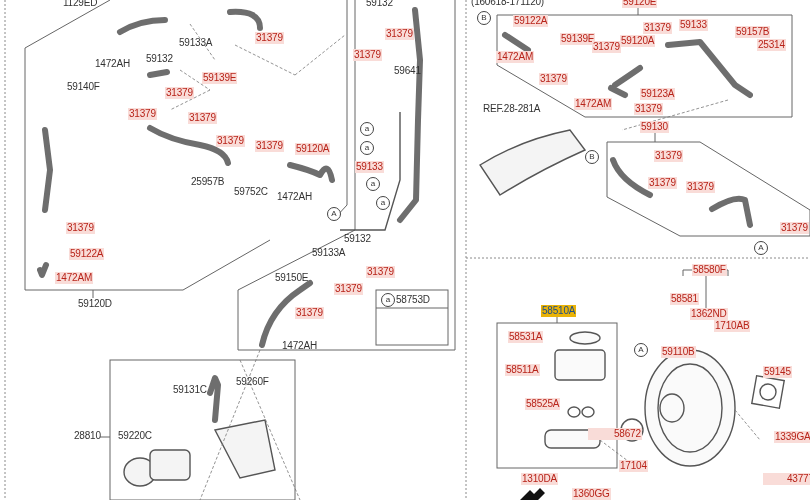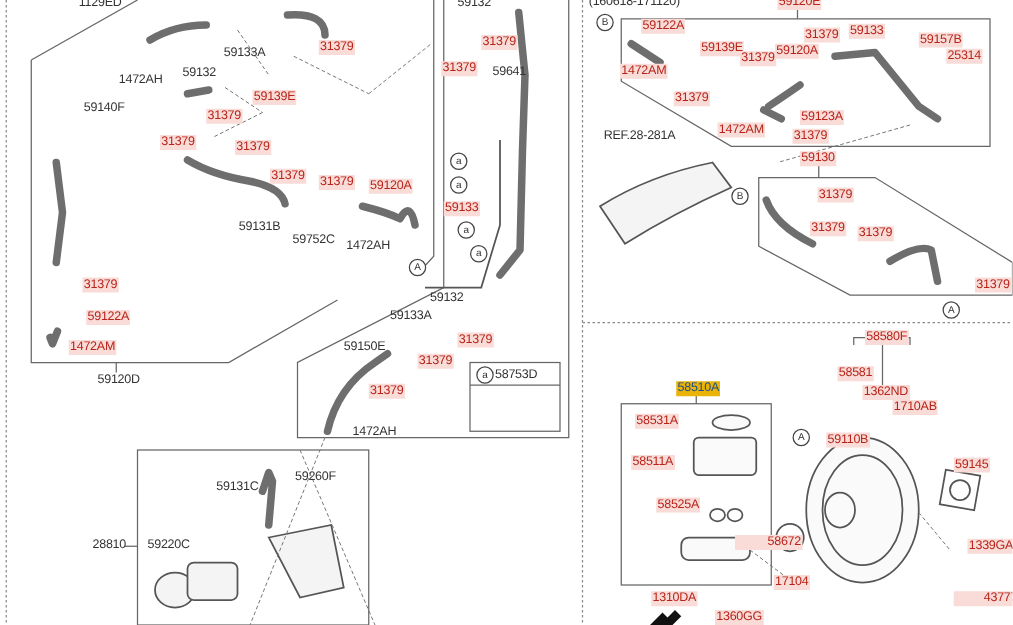--- a/index.html
+++ b/index.html
@@ -124,33 +124,33 @@
 <span class="lbl plain" style="left:145px;top:53px;">59132</span>
 <span class="lbl red clickable" style="left:202px;top:72px;">59139E</span>
 <span class="lbl plain" style="left:66px;top:81px;">59140F</span>
 <span class="lbl red clickable" style="left:255px;top:32px;">31379</span>
 <span class="lbl red clickable" style="left:165px;top:87px;">31379</span>
 <span class="lbl red clickable" style="left:128px;top:108px;">31379</span>
 <span class="lbl red clickable" style="left:188px;top:112px;">31379</span>
 <span class="lbl red clickable" style="left:216px;top:135px;">31379</span>
 <span class="lbl red clickable" style="left:255px;top:140px;">31379</span>
 <span class="lbl red clickable" style="left:295px;top:143px;">59120A</span>
-<span class="lbl plain" style="left:190px;top:176px;">59131B</span>
+<span class="lbl plain" style="left:190px;top:176px;">25957B</span>
 <span class="lbl plain" style="left:233px;top:186px;">59752C</span>
 <span class="lbl plain" style="left:276px;top:191px;">1472AH</span>
 <span class="lbl red clickable" style="left:66px;top:222px;">31379</span>
 <span class="lbl red clickable" style="left:69px;top:248px;">59122A</span>
 <span class="lbl red clickable" style="left:55px;top:272px;">1472AM</span>
 <span class="lbl plain" style="left:77px;top:298px;">59120D</span>
 <span class="circ" style="left:327px;top:207px;">A</span>
 
 <span class="lbl plain" style="left:365px;top:-3px;">59132</span>
 <span class="lbl red clickable" style="left:385px;top:28px;">31379</span>
 <span class="lbl red clickable" style="left:353px;top:49px;">31379</span>
-<span class="lbl plain" style="left:393px;top:52px;">59641</span>
+<span class="lbl plain" style="left:393px;top:65px;">59641</span>
 <span class="circ" style="left:360px;top:122px;">a</span>
 <span class="circ" style="left:360px;top:141px;">a</span>
 <span class="lbl red clickable" style="left:355px;top:161px;">59133</span>
 <span class="circ" style="left:366px;top:177px;">a</span>
 <span class="circ" style="left:376px;top:196px;">a</span>
 <span class="lbl plain" style="left:343px;top:233px;">59132</span>
 <span class="lbl plain" style="left:311px;top:247px;">59133A</span>
 <span class="lbl plain" style="left:274px;top:272px;">59150E</span>
 <span class="lbl red clickable" style="left:366px;top:266px;">31379</span>
 <span class="lbl red clickable" style="left:334px;top:283px;">31379</span>

